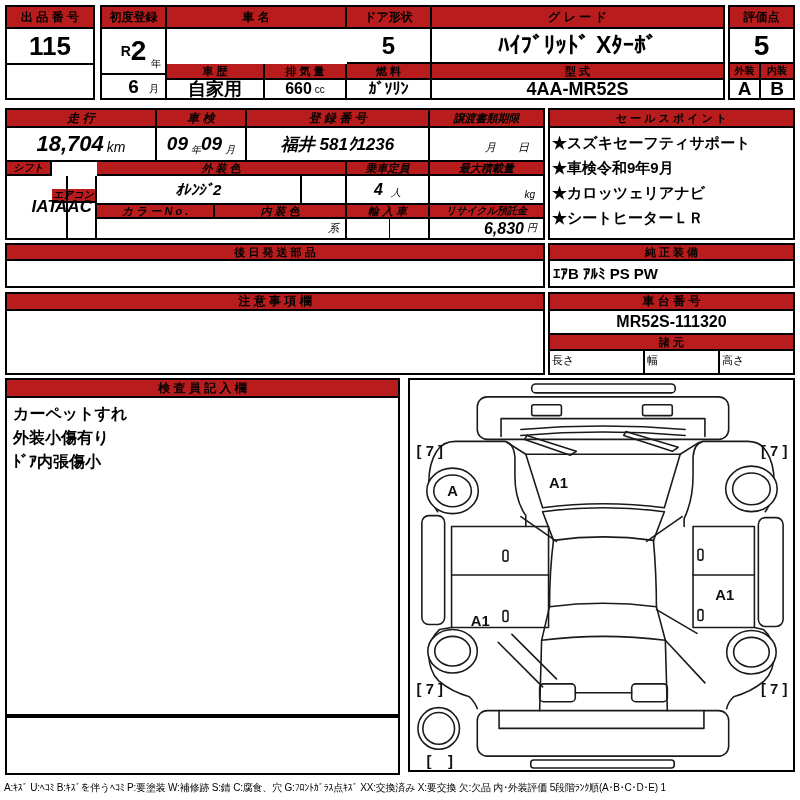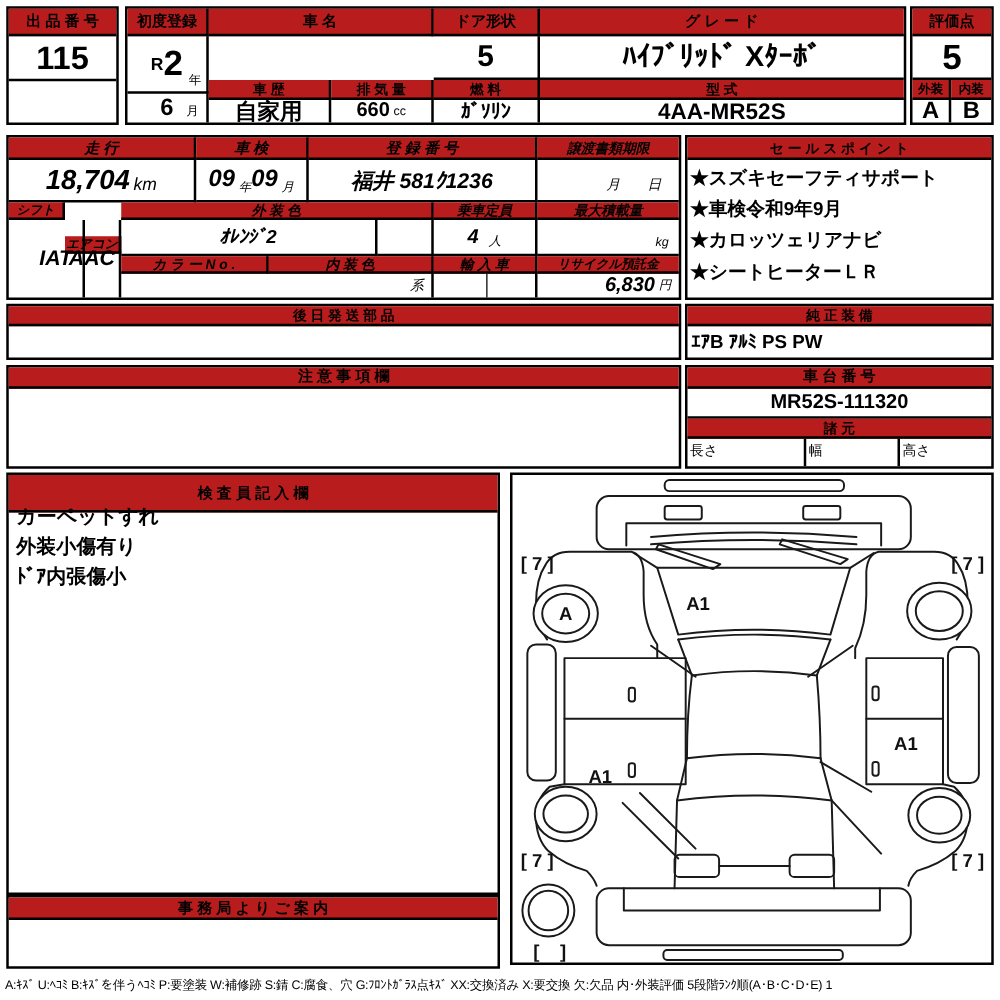--- a/index.html
+++ b/index.html
@@ -148,30 +148,29 @@
   <div class="box" style="left:548px;top:292px;width:247px;height:83px;">
     <div class="cell hdr" style="left:0;top:0;width:243px;height:17px;font-size:12px;">車 台 番 号</div>
     <div class="cell bb val" style="left:0;top:17px;width:243px;height:24px;font-size:16px;">MR52S-111320</div>
     <div class="cell hdr" style="left:0;top:41px;width:243px;height:16px;font-size:11px;">諸 元</div>
     <div class="cell br left top" style="left:0;top:57px;width:95px;height:22px;font-size:11px;padding:2px;">長さ</div>
     <div class="cell br left top" style="left:95px;top:57px;width:75px;height:22px;font-size:11px;padding:2px;">幅</div>
     <div class="cell left top" style="left:170px;top:57px;width:73px;height:22px;font-size:11px;padding:2px;">高さ</div>
   </div>
 
   <div class="box" style="left:5px;top:378px;width:395px;height:338px;">
-    <div class="cell hdr" style="left:0;top:0;width:391px;height:30px;font-size:12px;">検 査 員 記 入 欄</div>
+    <div class="cell hdr" style="left:0;top:0;width:391px;height:18px;font-size:12px;">検 査 員 記 入 欄</div>
     <div style="position:absolute;left:6px;top:22px;">
       <div class="notesline">カーペットすれ</div>
       <div class="notesline">外装小傷有り</div>
       <div class="notesline">ﾄﾞｱ内張傷小</div>
     </div>
   </div>
 
   <div class="box" style="left:5px;top:716px;width:395px;height:59px;">
-    <div class="cell hdr" style="left:0;top:0;width:391px;height:18px;font-size:12px;">事 務 局 よ り ご 案 内</div>
     <div class="cell left top" style="left:0;top:18px;width:391px;height:37px;"></div>
   </div>
 
   <div class="box" style="left:408px;top:378px;width:387px;height:394px;">
     <svg width="383" height="390" viewBox="0 0 387 394">
       <g stroke="#1a1a1a" stroke-width="1.6" fill="none" stroke-linejoin="round" stroke-linecap="round">
 
         <rect x="123" y="4" width="145" height="9" rx="4"></rect>
         <rect x="68" y="17" width="254" height="43" rx="10"></rect>
         <rect x="123" y="25" width="30" height="11" rx="2"></rect>

